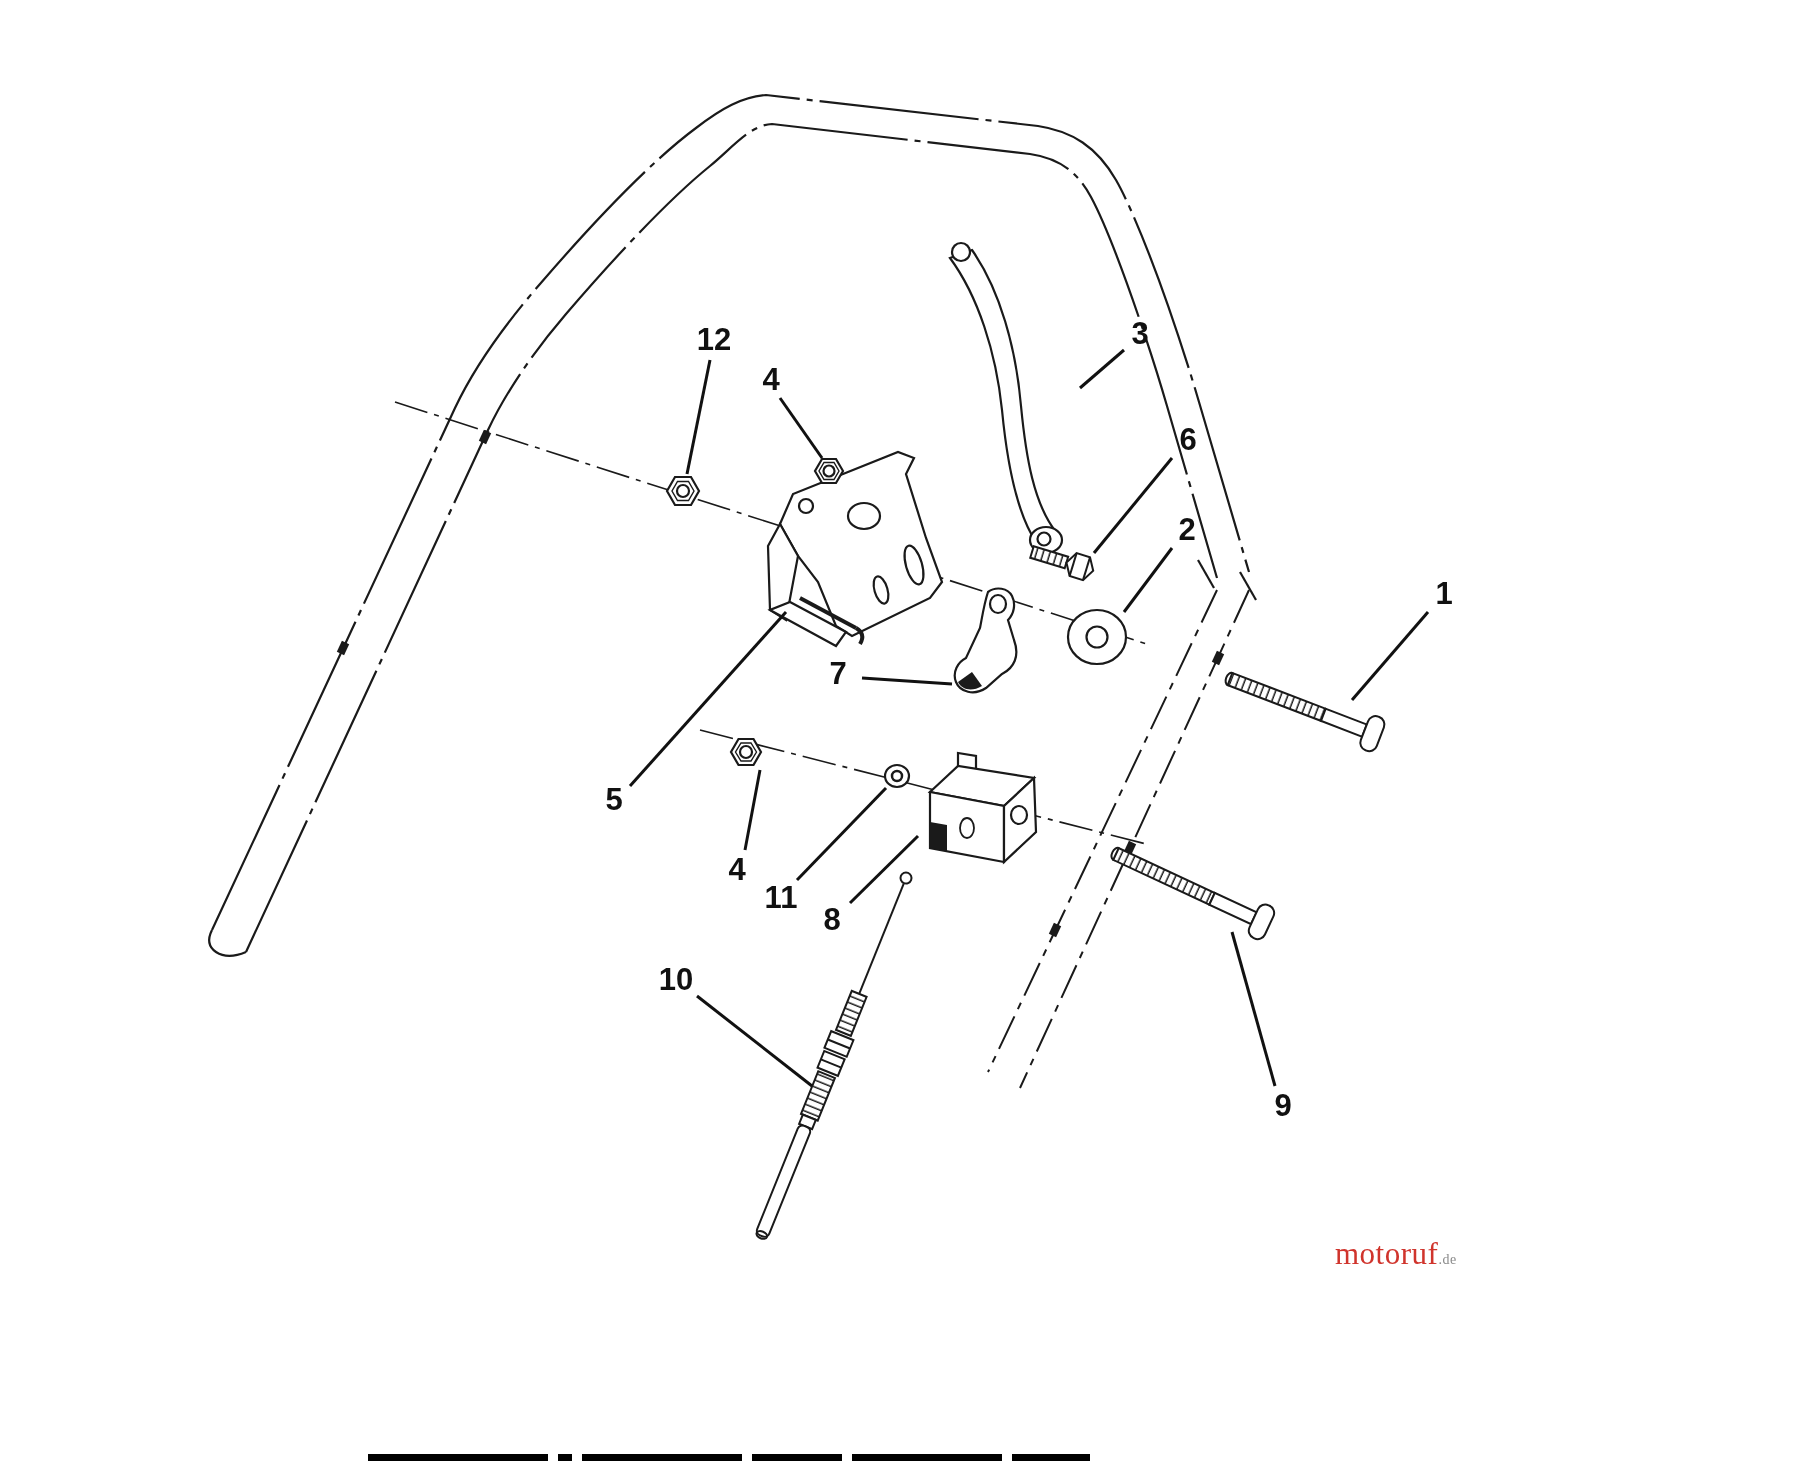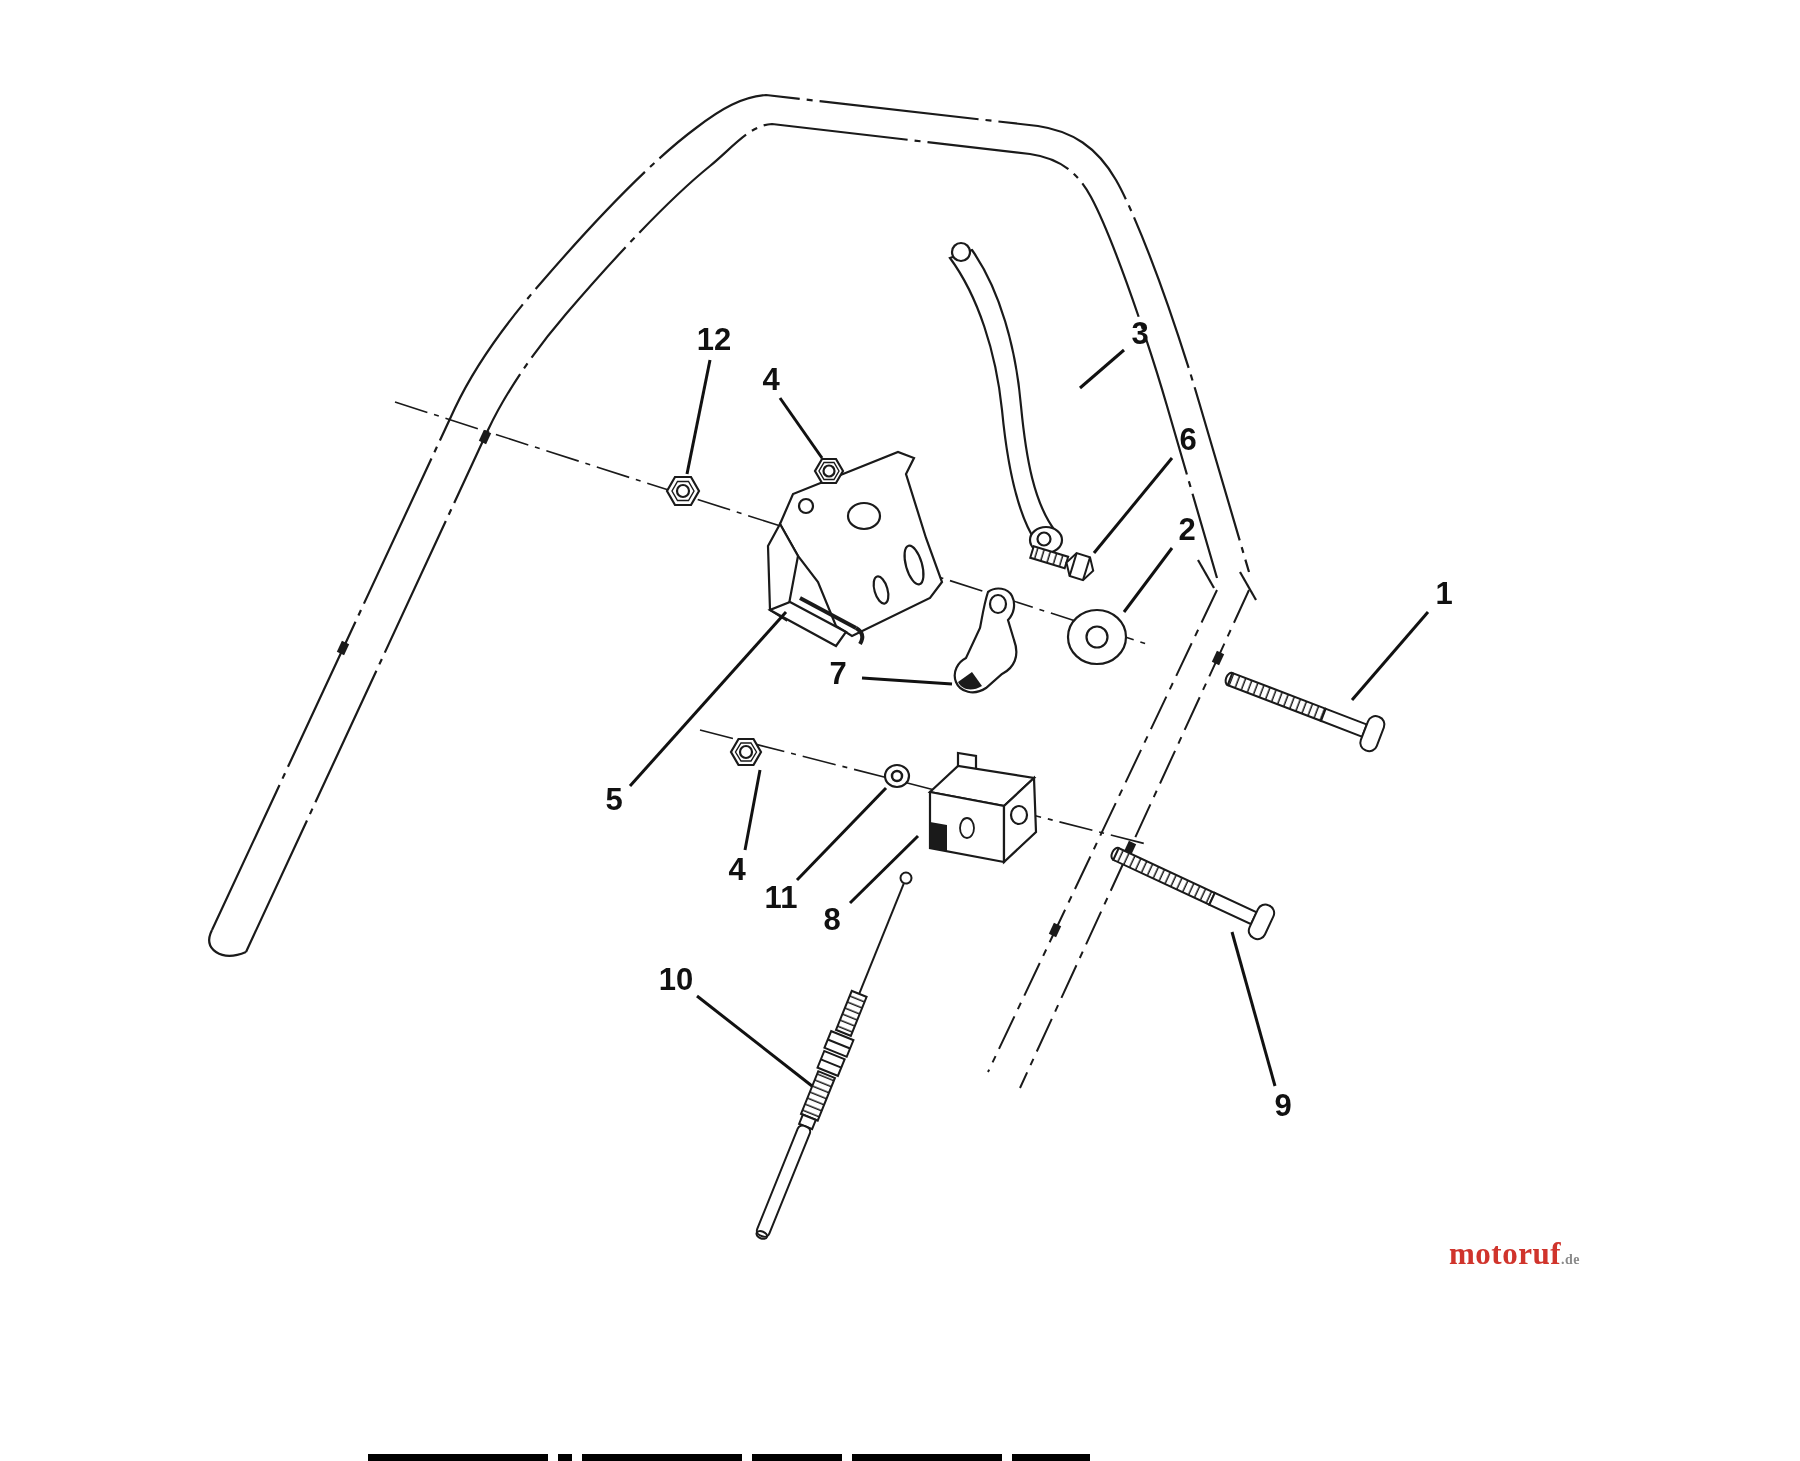--- a/index.html
+++ b/index.html
@@ -1,21 +1,21 @@
 <!DOCTYPE html>
 <html><head>
 <meta charset="utf-8">
 <style>
   html,body{margin:0;padding:0;background:#fff;}
   .stage{position:relative;width:1800px;height:1461px;background:#ffffff;overflow:hidden;
          font-family:"Liberation Sans", sans-serif;}
   svg{position:absolute;left:0;top:0;}
   .callout-num{font-family:"Liberation Sans", sans-serif;font-weight:bold;font-size:31px;fill:#111;}
-  .logo{position:absolute;left:1449px;top:1236px;font-family:"Liberation Serif", serif;
-        font-weight:bold;font-size:31px;color:#d0342c;letter-spacing:0.5px;white-space:nowrap;}
+  .logo{position:absolute;left:1335px;top:1236px;font-family:"Liberation Serif", serif;
+        font-weight:normal;font-size:31px;color:#d0342c;letter-spacing:0.5px;white-space:nowrap;}
   .logo .tld{font-size:14px;color:#8a8a8a;vertical-align:baseline;}
   .cutbar{position:absolute;left:368px;bottom:0;height:7px;display:flex;gap:10px;}
   .cutbar span{display:block;background:#000;height:100%;}
 </style>
 </head>
 <body>
 
 <div class="stage">
 
 <svg width="1800" height="1461" viewBox="0 0 1800 1461">

